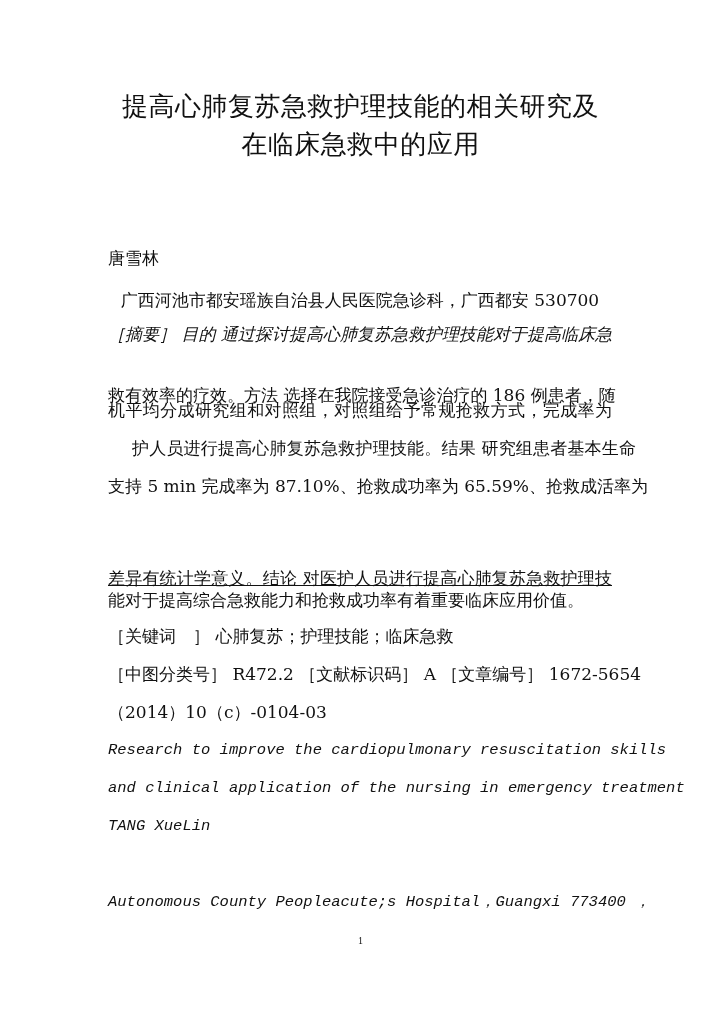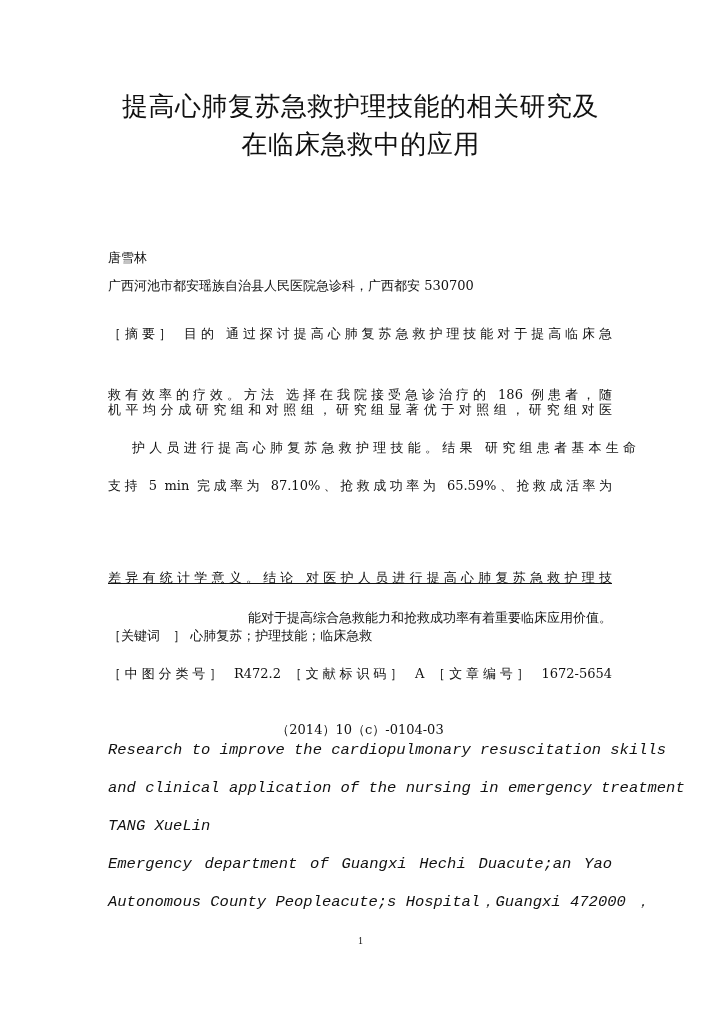--- a/index.html
+++ b/index.html
@@ -33,21 +33,21 @@
       font-family: "DejaVu Serif", "Liberation Serif", serif;
       margin: 0;
       letter-spacing: 0.5px;
     }
     .title .t1 { display: block; position: absolute; top: 0; left: 0; width: 100%; }
     .title .t2 { display: block; position: absolute; top: 38px; left: 0; width: 100%; }
     .line {
       position: absolute;
       left: 108px;
       width: 504px;
-      font-size: 13px;
+      font-size: 17px;
       line-height: 20px;
       white-space: nowrap;
       overflow: visible;
     }
     .justify {
       text-align: justify;
       text-align-last: justify;
     }
     .mono {
       font-family: "Liberation Mono", "DejaVu Sans Mono", monospace;
@@ -70,38 +70,37 @@
 
 <div class="page">
 
   <h1 class="title" style="top:88px;">
     <span class="t1">提高心肺复苏急救护理技能的相关研究及</span>
     <span class="t2">在临床急救中的应用</span>
   </h1>
 
   <div class="line" style="top:248px;">唐雪林</div>
 
-  <div class="line" style="top:276px;">广西河池市都安瑶族自治县人民医院急诊科，广西都安 530700</div>
+  <div class="line" style="top:290px;text-align:center;">广西河池市都安瑶族自治县人民医院急诊科，广西都安 530700</div>
 
-  <div class="line justify" style="top:324px;">［摘要］ 目的 通过探讨提高心肺复苏急救护理技能对于提高临床急</div>
+  <div class="line justify" style="top:324px;font-style:italic;">［摘要］ 目的 通过探讨提高心肺复苏急救护理技能对于提高临床急</div>
   <div class="line justify" style="top:362px;margin-top:23px;">救有效率的疗效。方法 选择在我院接受急诊治疗的 186 例患者，随</div>
-  <div class="line justify" style="top:400px;">机平均分成研究组和对照组，研究组显著优于对照组，研究组对医</div>
+  <div class="line justify" style="top:400px;">机平均分成研究组和对照组，对照组给予常规抢救方式，完成率为</div>
   <div class="line justify" style="top:438px;margin-left:24px;">护人员进行提高心肺复苏急救护理技能。结果 研究组患者基本生命</div>
   <div class="line justify" style="top:476px;">支持 5 min 完成率为 87.10%、抢救成功率为 65.59%、抢救成活率为</div>
   <div class="line justify" style="top:568px;text-decoration:underline;">差异有统计学意义。结论 对医护人员进行提高心肺复苏急救护理技</div>
-  <div class="line" style="top:608px;text-align:right;">能对于提高综合急救能力和抢救成功率有着重要临床应用价值。</div>
+  <div class="line" style="top:590px;">能对于提高综合急救能力和抢救成功率有着重要临床应用价值。</div>
 
   <div class="line" style="top:626px;">［关键词　］ 心肺复苏；护理技能；临床急救</div>
 
   <div class="line justify" style="top:664px;">［中图分类号］ R472.2 ［文献标识码］ A ［文章编号］ 1672-5654</div>
-  <div class="line" style="top:720px;text-align:center;">（2014）10（c）-0104-03</div>
+  <div class="line" style="top:702px;">（2014）10（c）-0104-03</div>
 
   <div class="line mono justify" style="top:740px;">Research to improve the cardiopulmonary resuscitation skills</div>
   <div class="line mono justify" style="top:778px;">and clinical application of the nursing in emergency treatment</div>
 
   <div class="line mono" style="top:816px;">TANG XueLin</div>
 
-  <div class="line mono justify" style="top:854px;">Emergency department of Guangxi Hechi Duacute;an Yao</div>
-  <div class="line mono justify" style="top:892px;">Autonomous County Peopleacute;s Hospital，Guangxi 472000 ，</div>
+  <div class="line mono justify" style="top:892px;">Autonomous County Peopleacute;s Hospital，Guangxi 773400 ，</div>
 
   <div class="pageno">1</div>
 
 </div>
 
 </body></html>

